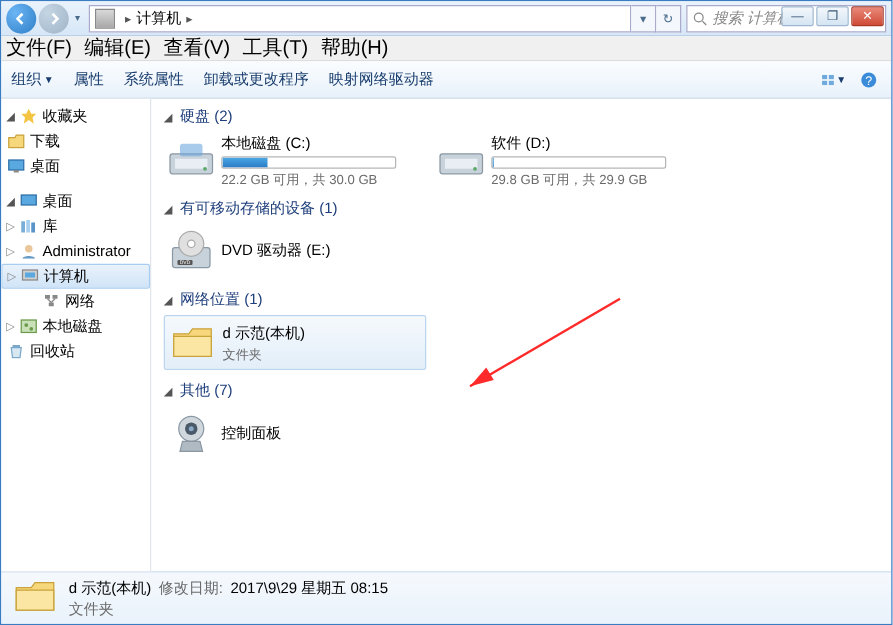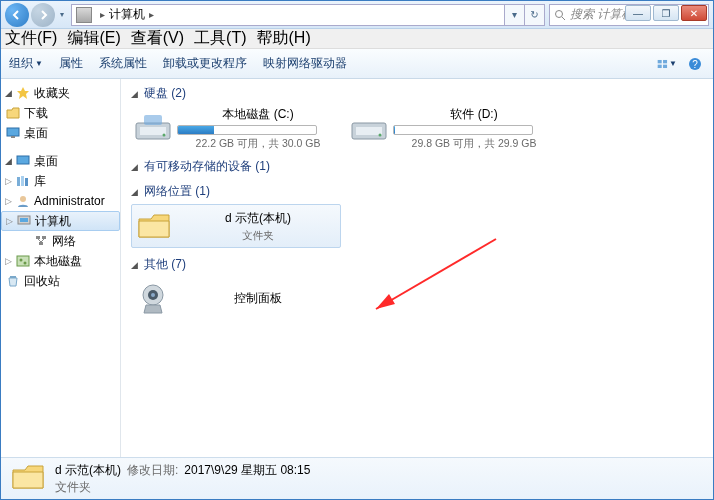--- a/index.html
+++ b/index.html
@@ -44,21 +44,21 @@
 .tree-item.sel { background: linear-gradient(#e9f2fb, #d0e4f7); border: 1px solid #a8cdf0; border-radius: 2px; }
 .tw { width: 10px; font-size: 9px; color: #888; }
 .tw.open { color: #555; }
 .ti { width: 16px; height: 16px; margin-right: 3px; display: flex; align-items: center; justify-content: center; }
 
 .content { flex: 1; overflow: auto; padding: 6px 10px; font-size: 12px; position: relative; }
 .section { margin-bottom: 8px; }
 .sec-head { display: flex; align-items: center; color: #1e3e7b; font-size: 12px; margin-bottom: 4px; }
 .sec-head .tw { margin-right: 3px; }
 .sec-items { display: flex; flex-wrap: wrap; gap: 4px 6px; }
-.drive { width: 210px; height: 44px; display: flex; align-items: center; padding: 2px; border-radius: 2px; text-align: center; }
+.drive { width: 210px; height: 44px; display: flex; align-items: center; padding: 2px; border-radius: 2px; }
 .drive.sel { background: linear-gradient(#f5f9fd, #e3eef9); border: 1px solid #bcd5ee; }
 .drive-ico { width: 40px; height: 40px; display: flex; align-items: center; justify-content: center; }
 .drive-info { flex: 1; margin-left: 4px; }
 .drive-name { font-size: 12px; margin-bottom: 2px; }
 .drive-bar { width: 140px; height: 10px; border: 1px solid #b6b6b6; background: #fff; border-radius: 2px; overflow: hidden; margin-bottom: 2px; }
 .drive-fill { height: 100%; background: linear-gradient(#4aa8e6, #2b7cc4); }
 .drive-sub { font-size: 10.5px; color: #6a6a6a; }
 .arrow { position: absolute; left: 240px; top: 155px; pointer-events: none; }
 
 
@@ -296,20 +296,36 @@
           </div>
         </div>
       </div>
     </div>
 
     <div class="section">
       <div class="sec-head">
         <span class="tw open">◢</span>
           <span>有可移动存储的设备 (1)</span>
       </div>
+      <div class="sec-items">
+        <div class="drive">
+          <div class="drive-ico">
+            <svg width="38" height="34" viewBox="0 0 38 34">
+                <rect x="4" y="14" width="30" height="16" rx="2" fill="#c8d2da" stroke="#8a98a4"></rect>
+                <circle cx="19" cy="11" r="10" fill="#e0e0e0" stroke="#aaa"></circle>
+                <circle cx="19" cy="11" r="3" fill="#fff" stroke="#aaa"></circle>
+                <rect x="8" y="24" width="12" height="4" rx="1" fill="#555"></rect>
+                <text x="14" y="27" font-size="4" fill="#fff" text-anchor="middle">DVD</text>
+              </svg>
+          </div>
+          <div class="drive-info">
+            <div class="drive-name">DVD 驱动器 (E:)</div>
+          </div>
+        </div>
+      </div>
     </div>
 
     <div class="section">
       <div class="sec-head">
         <span class="tw open">◢</span>
           <span>网络位置 (1)</span>
       </div>
       <div class="sec-items">
         <div class="drive sel">
           <div class="drive-ico">

